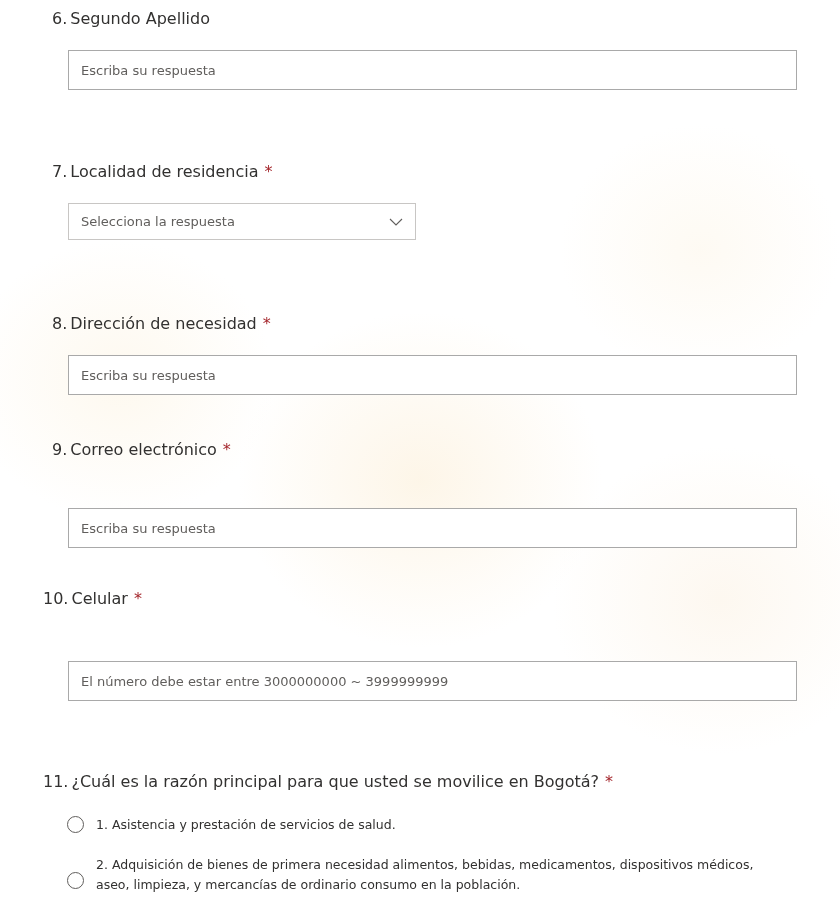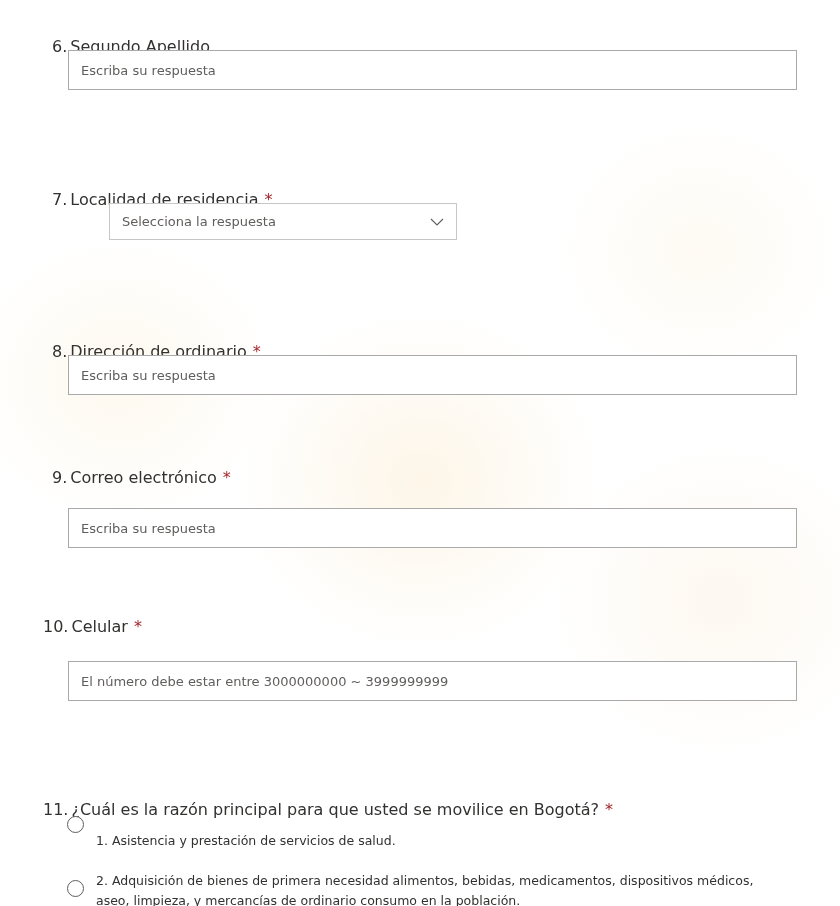--- a/index.html
+++ b/index.html
@@ -14,21 +14,20 @@
     background:
       radial-gradient(ellipse 260px 240px at 420px 480px, rgba(253,244,228,0.85), rgba(253,244,228,0) 70%),
       radial-gradient(ellipse 220px 200px at 120px 380px, rgba(253,246,232,0.7), rgba(253,246,232,0) 70%),
       radial-gradient(ellipse 240px 220px at 720px 600px, rgba(252,243,230,0.6), rgba(252,243,230,0) 70%),
       radial-gradient(ellipse 200px 180px at 700px 250px, rgba(253,247,235,0.6), rgba(253,247,235,0) 70%);
   }
   .q { position:absolute; left:0; width:840px; z-index:1; }
   .q-title {
     position:absolute; font-size:16px; line-height:20px; color:#323130;
     white-space:nowrap;
-    margin-top:28px;
   }
   .q-num { display:inline-block; margin-right:3px; }
   .req { color:#a4262c; margin-left:6px; }
   .input {
     position:absolute; left:68px; width:727px; height:38px;
     border:1px solid #a9a9a9; background:#ffffff; box-sizing:content-box;
   }
   .input input {
     width:100%; height:100%; border:none; outline:none; background:transparent;
     padding:0 12px; box-sizing:border-box;
@@ -41,51 +40,51 @@
     display:flex; align-items:center; justify-content:space-between;
     padding:0 12px; box-sizing:border-box; cursor:pointer;
   }
   .select-text { font-size:13px; color:#605e5c; }
   .chev { width:14px; height:14px; }
   .radio-row { position:absolute; left:67px; display:flex; align-items:flex-start; }
   .radio {
     width:17px; height:17px; border:1px solid #605e5c; border-radius:50%;
     box-sizing:border-box; background:#fff; flex:none; cursor:pointer;
   }
-  .radio-label { font-size:12.5px; line-height:20px; color:#323130; margin-left:12px;margin-top:16px; }
+  .radio-label { font-size:12.5px; line-height:20px; color:#323130; margin-left:12px; }
 </style>
 </head>
 <body>
 
 <div class="bg"></div>
 
 <div class="q" style="top:0">
   <div class="q-title" style="left:52px; top:9px;">
     <span class="q-num">6.</span><span>Segundo Apellido</span>
   </div>
   <div class="input" style="top:50px;">
     <input type="text" placeholder="Escriba su respuesta" style="">
   </div>
 </div>
 
 <div class="q" style="top:0">
   <div class="q-title" style="left:52px; top:162px;">
     <span class="q-num">7.</span><span>Localidad de residencia</span><span class="req">*</span>
   </div>
-  <div class="select" style="top:203px;margin-left:41px;">
+  <div class="select" style="top:203px;">
     <span class="select-text">Selecciona la respuesta</span>
     <svg class="chev" viewBox="0 0 14 14">
         <polyline points="1,4 7,10 13,4" fill="none" stroke="#605e5c" stroke-width="1.1"></polyline>
       </svg>
   </div>
 </div>
 
 <div class="q" style="top:0">
   <div class="q-title" style="left:52px; top:314px;">
-    <span class="q-num">8.</span><span>Dirección de ordinario</span><span class="req">*</span>
+    <span class="q-num">8.</span><span>Dirección de necesidad</span><span class="req">*</span>
   </div>
   <div class="input" style="top:355px;">
     <input type="text" placeholder="Escriba su respuesta" style="">
   </div>
 </div>
 
 <div class="q" style="top:0">
   <div class="q-title" style="left:52px; top:440px;">
     <span class="q-num">9.</span><span>Correo electrónico</span><span class="req">*</span>
   </div>

